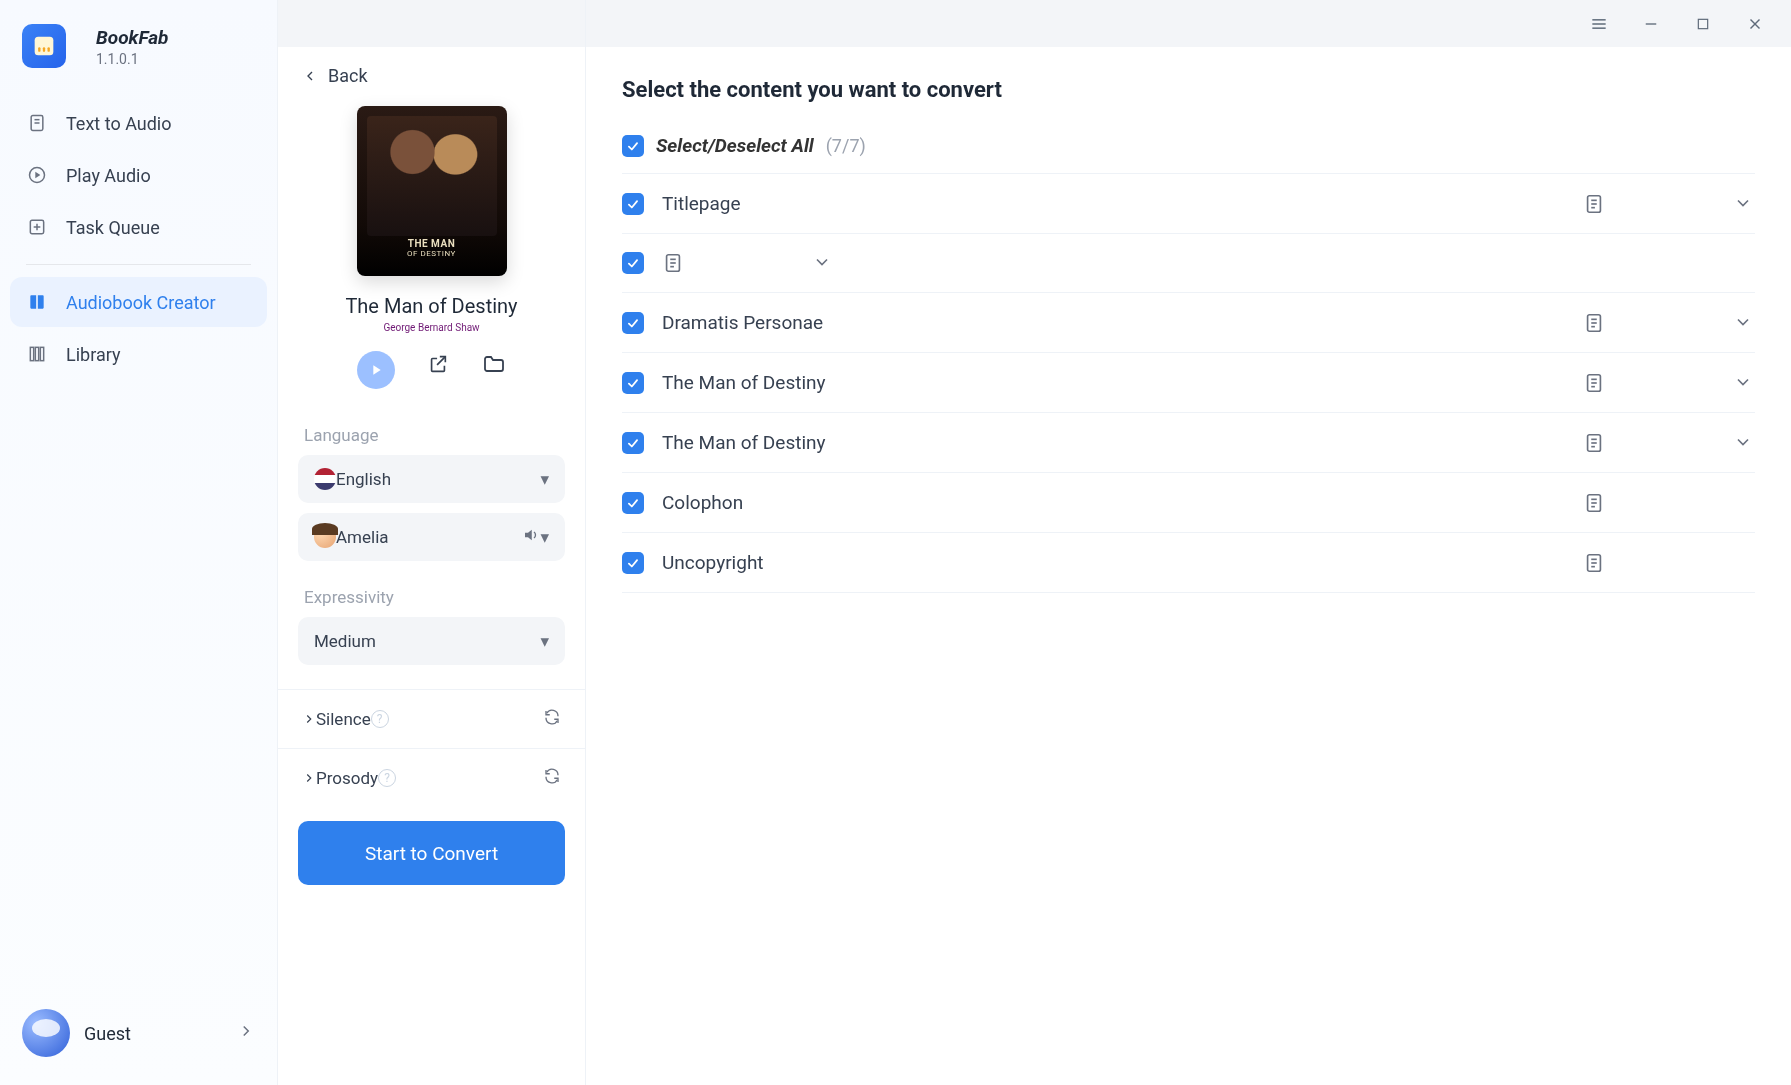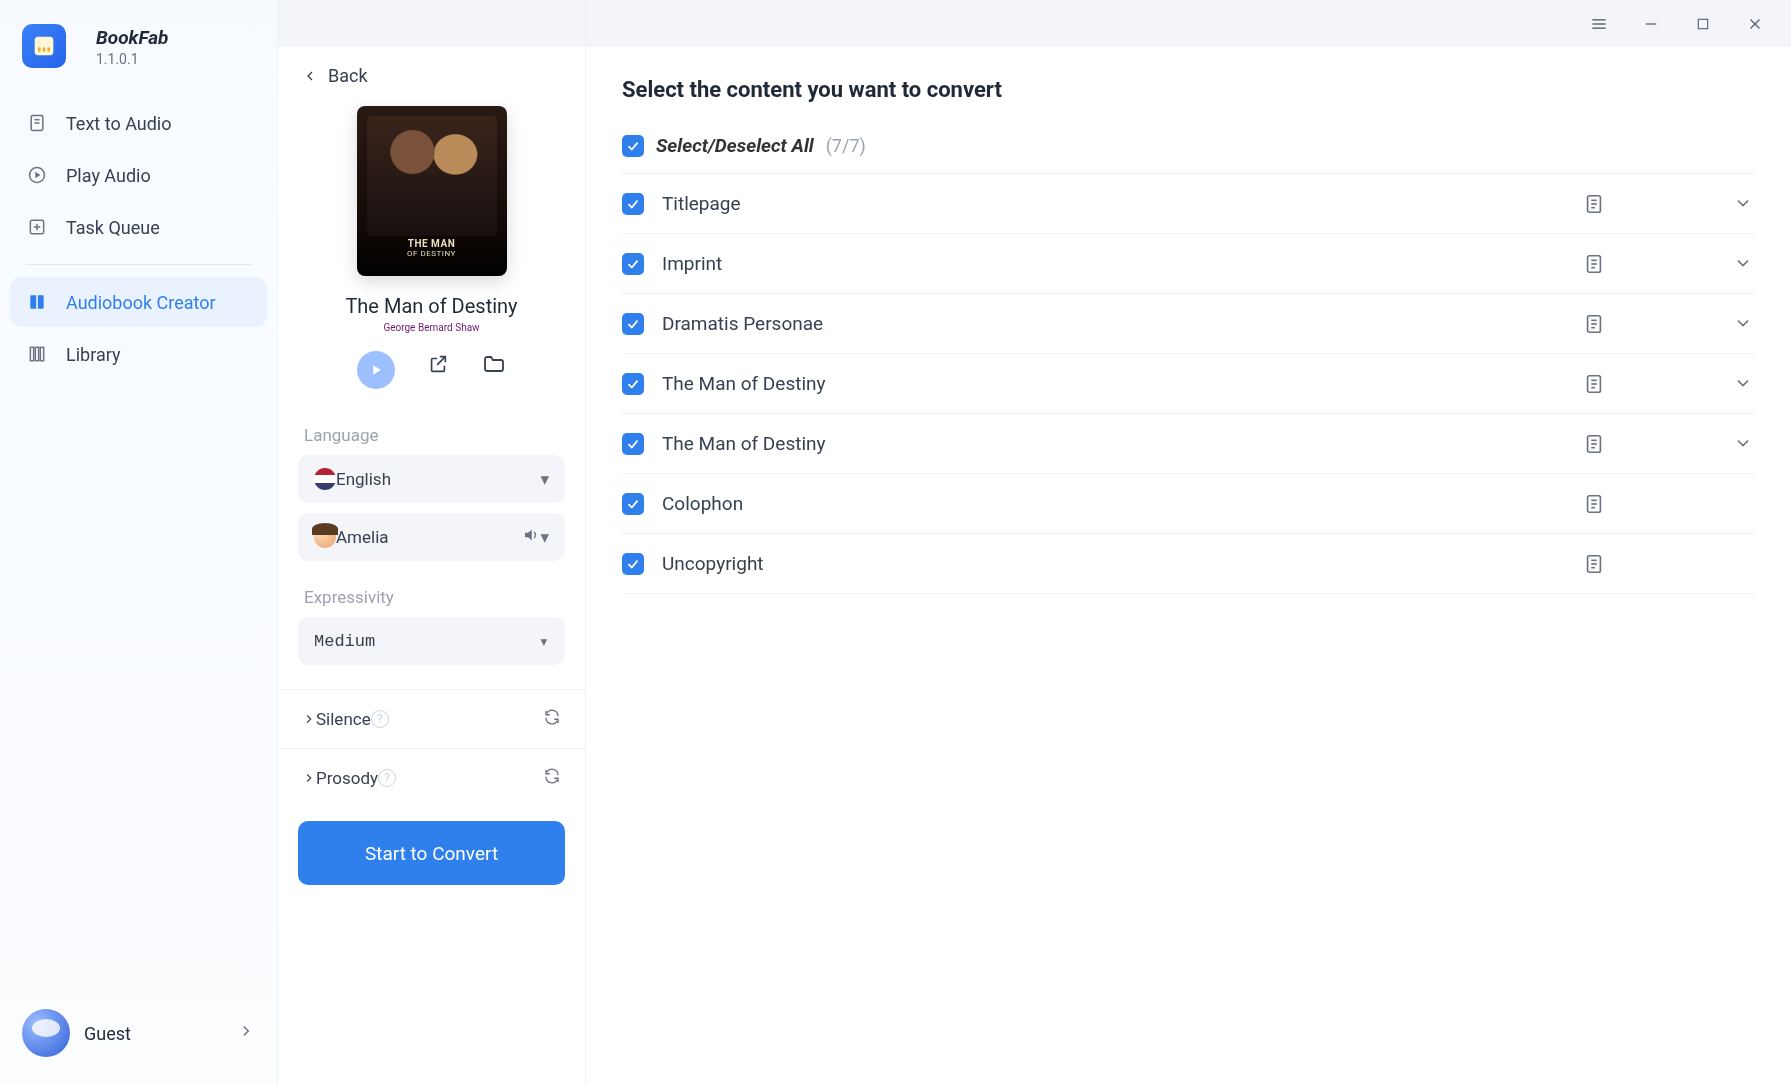--- a/index.html
+++ b/index.html
@@ -204,21 +204,21 @@
       <span>Amelia</span>
       <span class="spacer"></span>
       <span class="sound-ic"><svg viewBox="0 0 24 24" width="18" height="18" fill="currentColor">
             <path d="M4 9v6h4l5 4V5L8 9H4z"></path>
             <path d="M16 8a5 5 0 010 8" fill="none" stroke="currentColor" stroke-width="1.8"></path>
           </svg></span>
       <span class="caret">▾</span>
     </div>
 
     <div class="section-label">Expressivity</div>
-    <div class="select" style="margin-bottom:24px;font-family:Liberation Mono, monospace;">
+    <div class="select" style="margin-bottom:24px;">
       <span>Medium</span>
       <span class="spacer"></span>
       <span class="caret">▾</span>
     </div>
 
     <div class="acc">
       <svg viewBox="0 0 24 24" width="14" height="14" fill="none" stroke="currentColor" stroke-width="2">
           <path d="M9 6l6 6-6 6"></path>
         </svg>
       <span>Silence</span>
@@ -301,21 +301,20 @@
     <span class="row-chev "><svg viewBox="0 0 24 24" width="20" height="20" fill="none" stroke="currentColor" stroke-width="2">
                 <path d="M6 9l6 6 6-6"></path>
               </svg></span>
           </div>
           <div class="content-row">
     <div class="chk">
               <svg viewBox="0 0 24 24" fill="none" stroke-width="3" stroke-linecap="round" stroke-linejoin="round">
                 <polyline points="5 13 10 18 19 7"></polyline>
               </svg>
             </div>
-    <span class="label">Imprint</span>
     <span class="row-ic"><svg viewBox="0 0 24 24" width="22" height="22" fill="none" stroke="currentColor" stroke-width="1.8">
                 <rect x="5" y="3" width="14" height="18" rx="2"></rect>
                 <line x1="9" y1="8" x2="15" y2="8"></line>
                 <line x1="9" y1="12" x2="15" y2="12"></line>
                 <line x1="9" y1="16" x2="13" y2="16"></line>
               </svg></span>
     <span class="row-chev "><svg viewBox="0 0 24 24" width="20" height="20" fill="none" stroke="currentColor" stroke-width="2">
                 <path d="M6 9l6 6 6-6"></path>
               </svg></span>
           </div>

